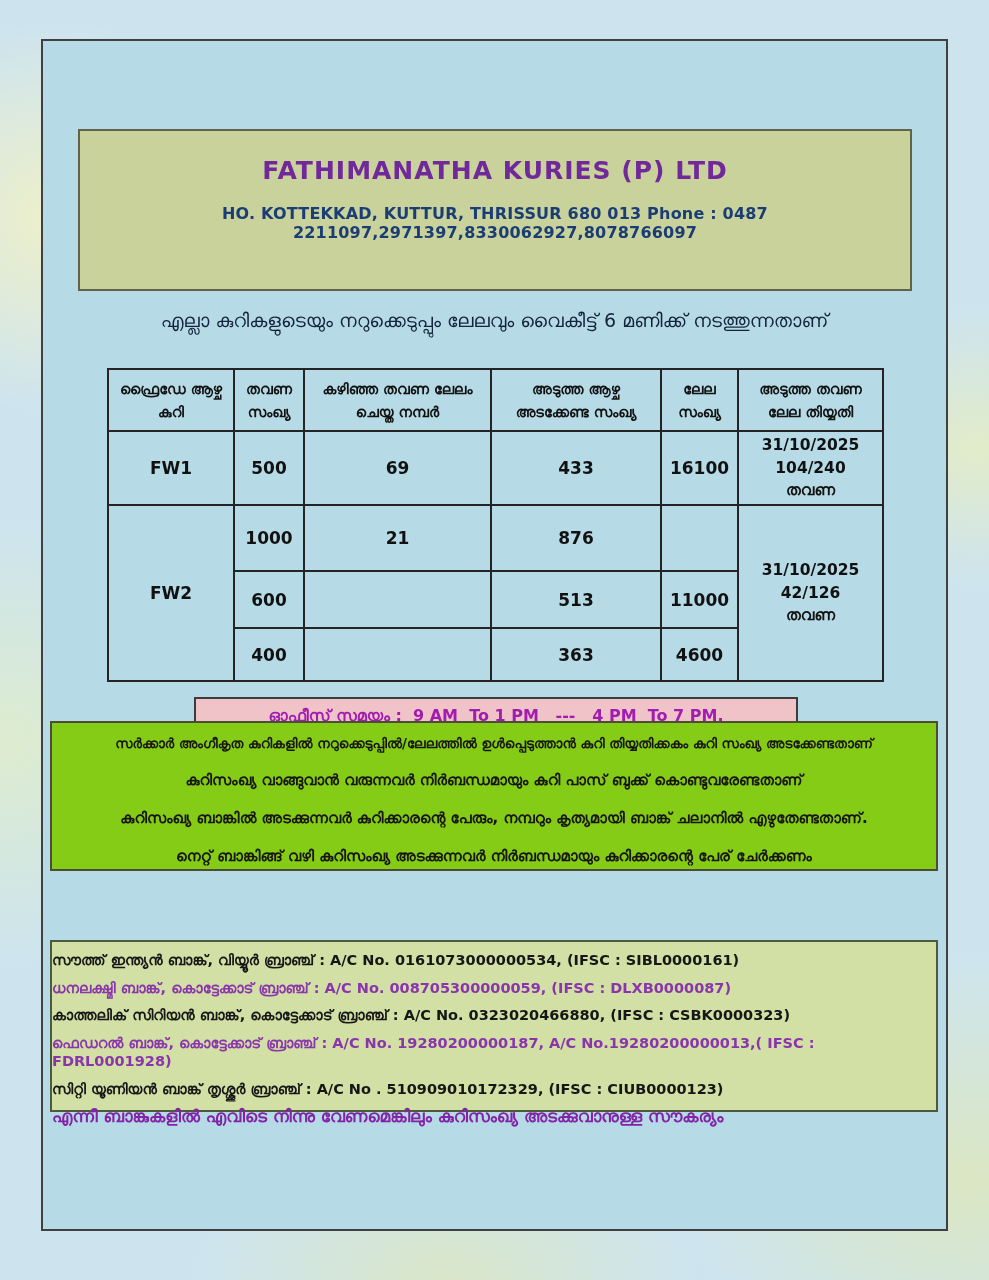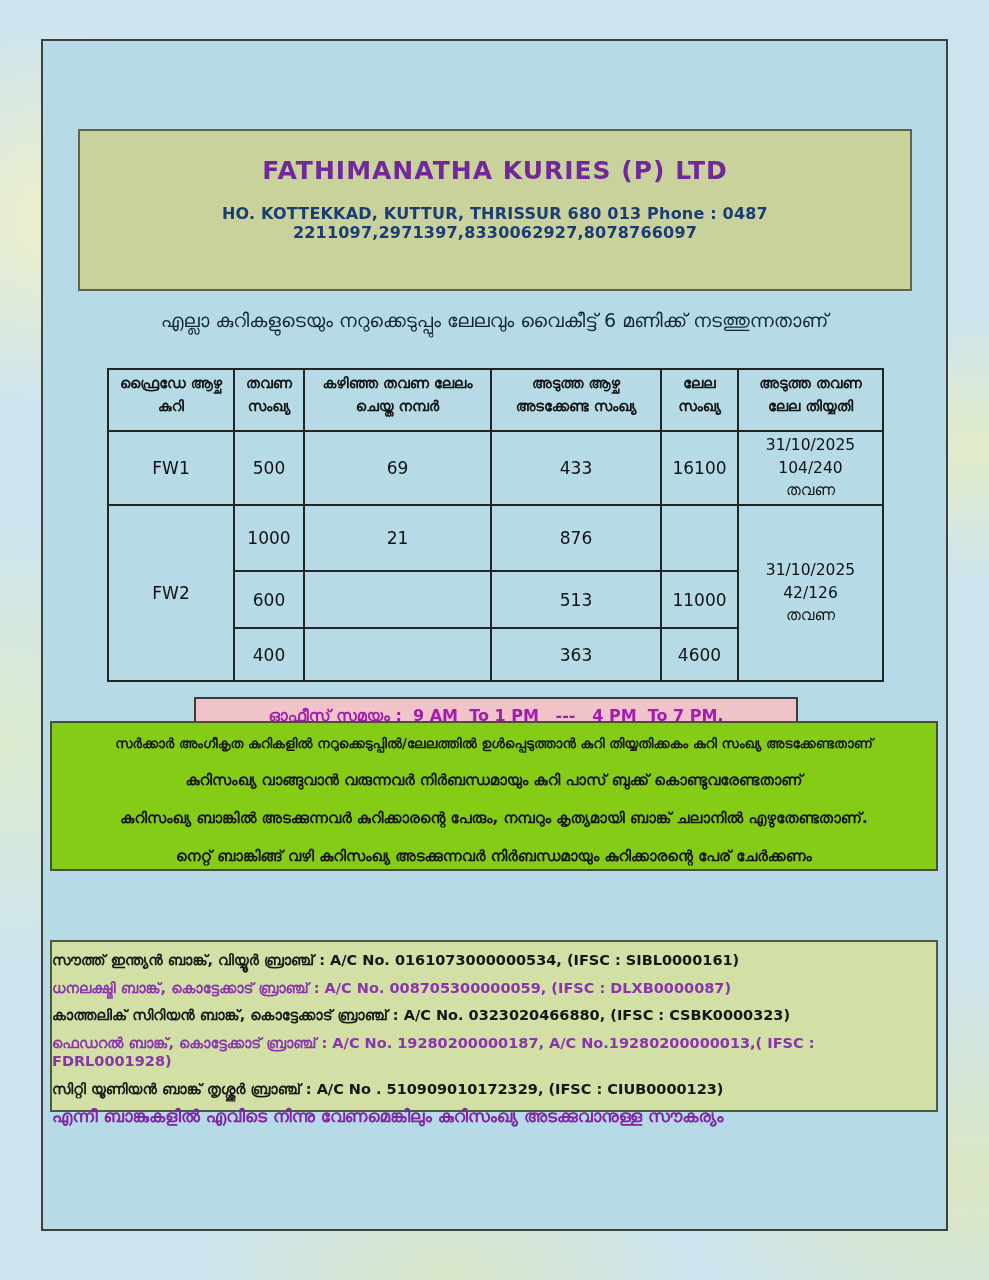--- a/index.html
+++ b/index.html
@@ -31,22 +31,22 @@
     font-size:19px;font-weight:normal;color:#14233c;
   }
   table.kuri{
     position:absolute;left:64px;top:327px;border-collapse:collapse;
     table-layout:fixed;
   }
   table.kuri th, table.kuri td{
     border:2px solid #242424;color:#111;text-align:center;vertical-align:middle;
     padding:2px 3px;overflow:hidden;
   }
-  table.kuri th{font-size:14.5px;font-weight:bold;vertical-align:top;padding-top:2px;line-height:1.6;}
-  table.kuri td{font-size:17px;font-weight:normal;}
+  table.kuri th{font-size:14.5px;font-weight:bold;vertical-align:top;padding-top:8px;line-height:1.6;}
+  table.kuri td{font-size:17px;font-weight:bold;}
   .datecell div{line-height:1.45;font-size:15.5px;}
   .office-bar{
     position:absolute;left:151px;top:656px;width:600px;height:32px;
     background:#efc3c7;border:2px solid #3c3c3c;
     display:flex;align-items:center;justify-content:center;
     font-size:16px;font-weight:bold;color:#a21caf;white-space:pre;
   }
   .notes-box{
     position:absolute;left:7px;top:680px;width:884px;height:146px;
     background:#84cc16;border:2px solid #4c4c38;text-align:center;color:#181410;

